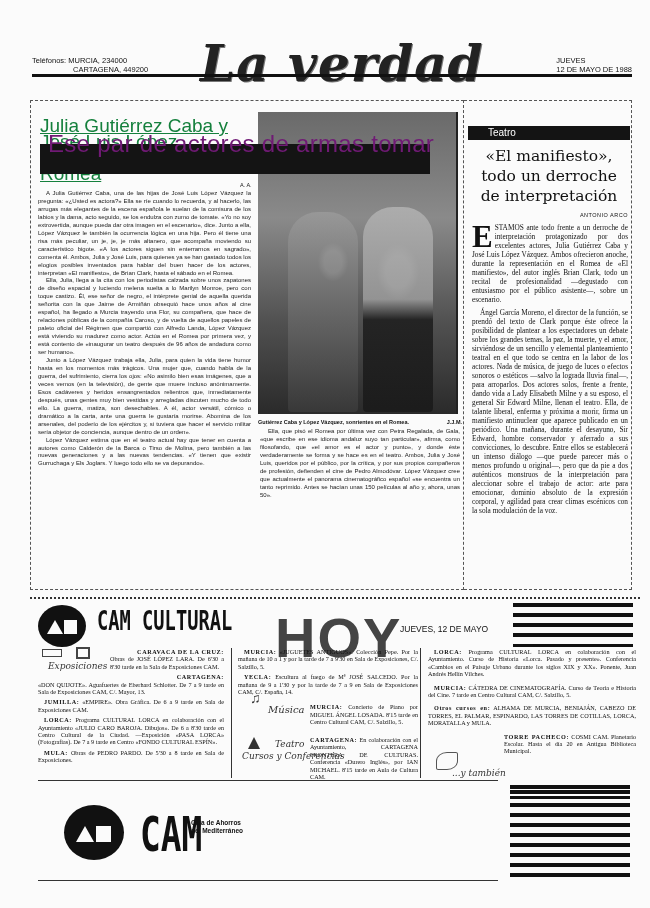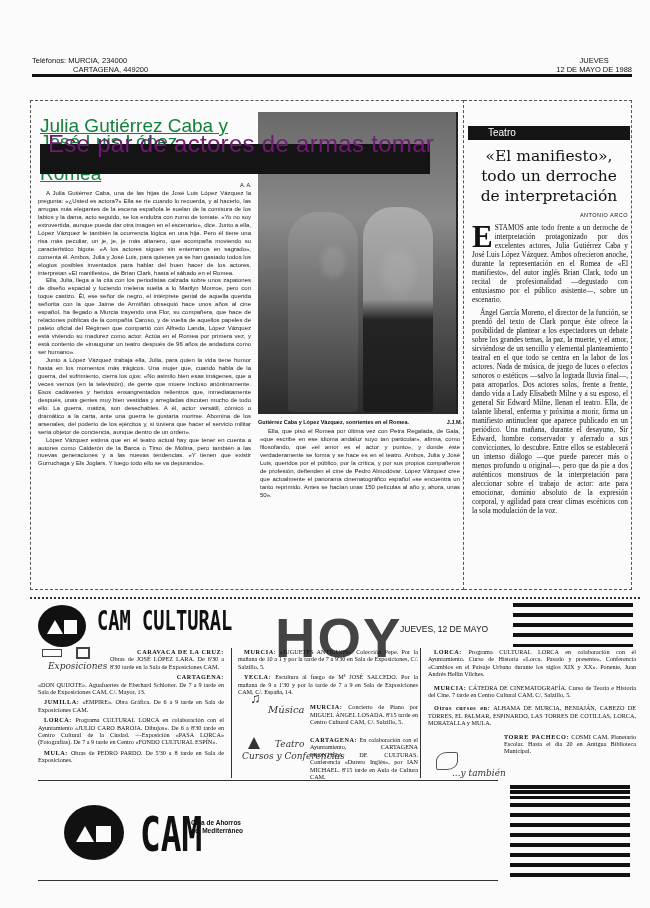--- a/index.html
+++ b/index.html
@@ -6,21 +6,21 @@
   html, body { width: 650px; height: 908px; background: #fbfbfb; overflow: hidden; }
   body { position: relative; font-family: "Liberation Sans", sans-serif; color: #111; }
 
   
   .mast { position: absolute; left: 32px; top: 40px; width: 600px; height: 56px; }
   .mast .phones { position: absolute; left: 0; top: 16px; font-size: 7.5px; line-height: 9px; }
   .mast .phones .p2 { padding-left: 41px; display: block; }
   .mast .logo { position: absolute; left: 168px; top: -6px; font-family: "DejaVu Serif", serif;
     font-style: italic; font-weight: bold; font-size: 50px; letter-spacing: 1px; color: #222;
     text-shadow: 1px 1px 0 #777; }
-  .mast .date { position: absolute; right: 0; top: 16px; font-size: 7.5px; line-height: 9px; text-align: center; }
+  .mast .date { position: absolute; right: 0; top: 16px; font-size: 7.5px; line-height: 9px; text-align: left; }
   .mast .rule { position: absolute; left: 0; right: 0; top: 34px; height: 3px; background: #111; }
 
   
   .box { position: absolute; left: 30px; top: 100px; width: 434px; height: 490px; border: 1px dashed #555; }
   .box-right { position: absolute; left: 464px; top: 100px; width: 168px; height: 490px; border-right: 1px dashed #555; border-bottom: 1px dashed #555; border-top: 1px dashed #555; }
 
   .kicker { position: absolute; left: 40px; top: 118px; width: 220px; font-size: 19px; line-height: 16px; color: #15803d; text-decoration: underline; }
   .headline-bar { position: absolute; left: 40px; top: 144px; width: 390px; height: 30px; background: #141414; }
   .headline { position: absolute; left: 48px; top: 129px; font-size: 24px; line-height: 30px; color: #701a75; white-space: nowrap; letter-spacing: 0.3px; }
 
@@ -74,20 +74,21 @@
   .bottom-rule { position: absolute; left: 38px; top: 880px; width: 460px; height: 1px; background: #333; }
 </style>
 </head>
 <body>
 
 <div class="mast">
   <div class="phones">
     <span>Teléfonos: MURCIA, 234000</span>
     <span class="p2">CARTAGENA, 449200</span>
   </div>
+  <div class="logo">La verdad</div>
   <div class="date">
     <div>JUEVES</div>
     <div>12 DE MAYO DE 1988</div>
   </div>
   <div class="rule"></div>
 </div>
 
 <div class="box"></div>
 <div class="box-right"></div>
 

